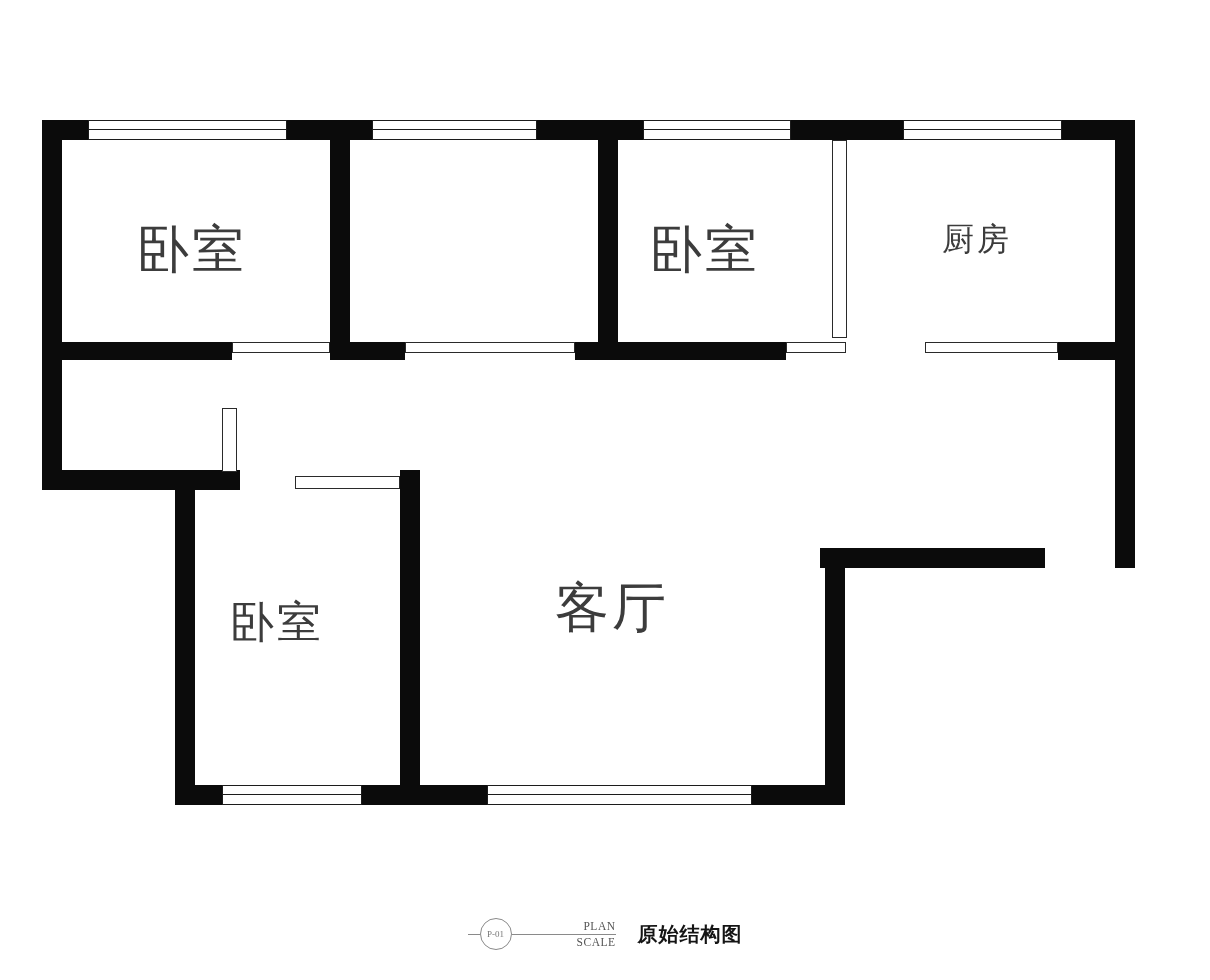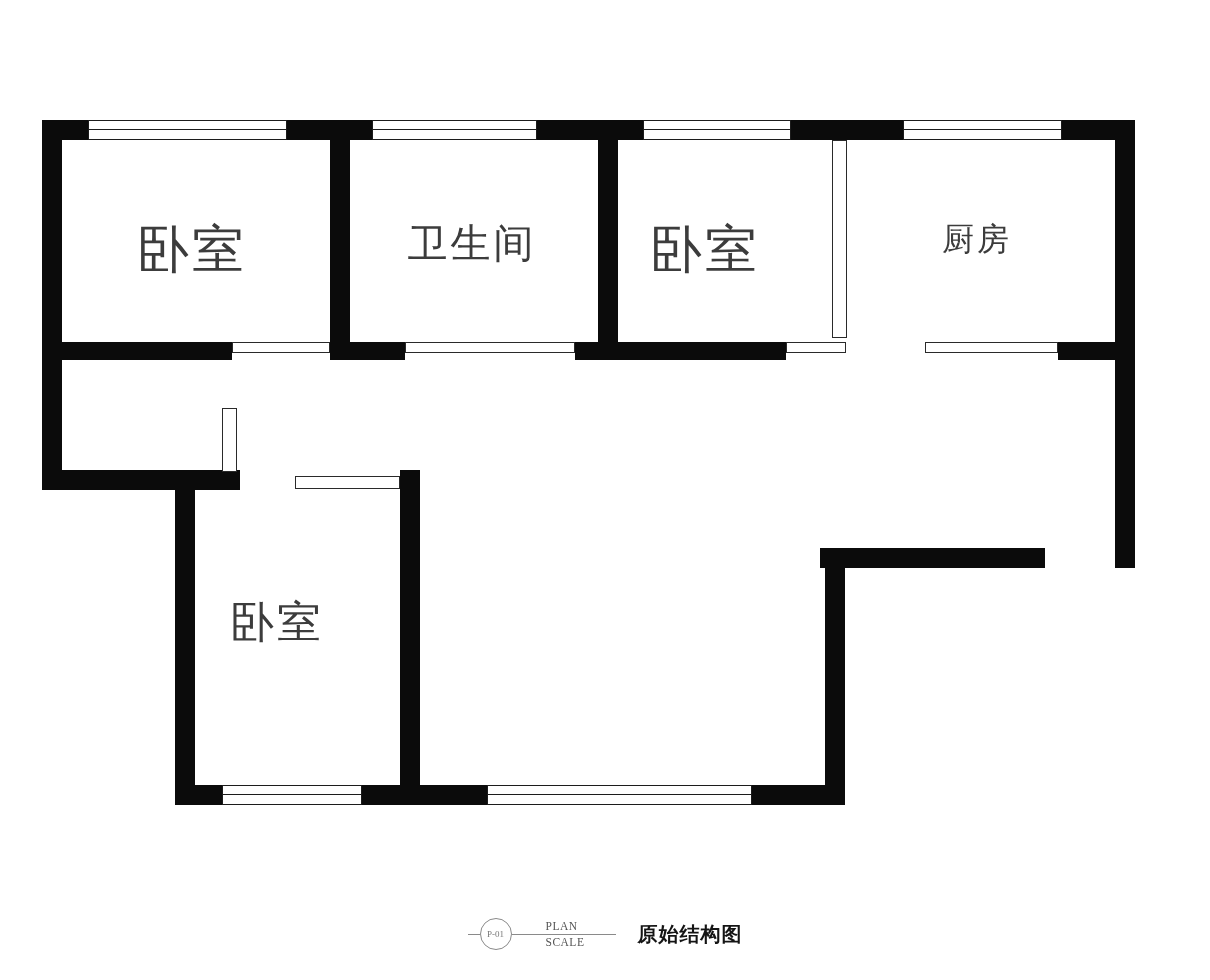--- a/index.html
+++ b/index.html
@@ -84,21 +84,21 @@
       display: flex;
       align-items: center;
       justify-content: center;
       font-size: 9px;
       color: #777777;
       font-family: Liberation Serif, serif;
     }
     .tb-frac {
       display: flex;
       flex-direction: column;
-      align-items: flex-start;
+      align-items: flex-end;
       font-family: "Liberation Serif", serif;
       font-size: 11.5px;
       color: #555555;
       line-height: 1.05;
       letter-spacing: 0.5px;
     }
     .tb-frac .bar {
       width: 70px;
       height: 1px;
       background: #8a8a8a;
@@ -143,24 +143,24 @@
 
   <div class="opening" style="left:232px;top:342px;width:98px;height:11px"></div>
   <div class="opening" style="left:405px;top:342px;width:170px;height:11px"></div>
   <div class="opening" style="left:786px;top:342px;width:60px;height:11px"></div>
   <div class="opening" style="left:925px;top:342px;width:133px;height:11px"></div>
   <div class="opening" style="left:295px;top:476px;width:105px;height:13px"></div>
   <div class="opening" style="left:832px;top:140px;width:15px;height:198px"></div>
   <div class="opening" style="left:222px;top:408px;width:15px;height:64px"></div>
 
   <div class="room-label" style="left:192px;top:250px;font-size:52px">卧室</div>
-  <div class="room-label" style="left:472px;top:243px;font-size:40px">卫生间</div>
   <div class="room-label" style="left:705px;top:250px;font-size:52px">卧室</div>
   <div class="room-label" style="left:977px;top:240px;font-size:32px">厨房</div>
   <div class="room-label" style="left:277px;top:622px;font-size:44px">卧室</div>
+  <div class="room-label" style="left:612px;top:608px;font-size:54px">客厅</div>
 
   <div class="titleblock">
     <span class="tb-line"></span>
     <span class="tb-circle">
       <span>P-01</span>
     </span>
     <span class="tb-line tb-line-mid"></span>
     <span class="tb-frac">
       <span>PLAN</span>
       <span class="bar"></span>

